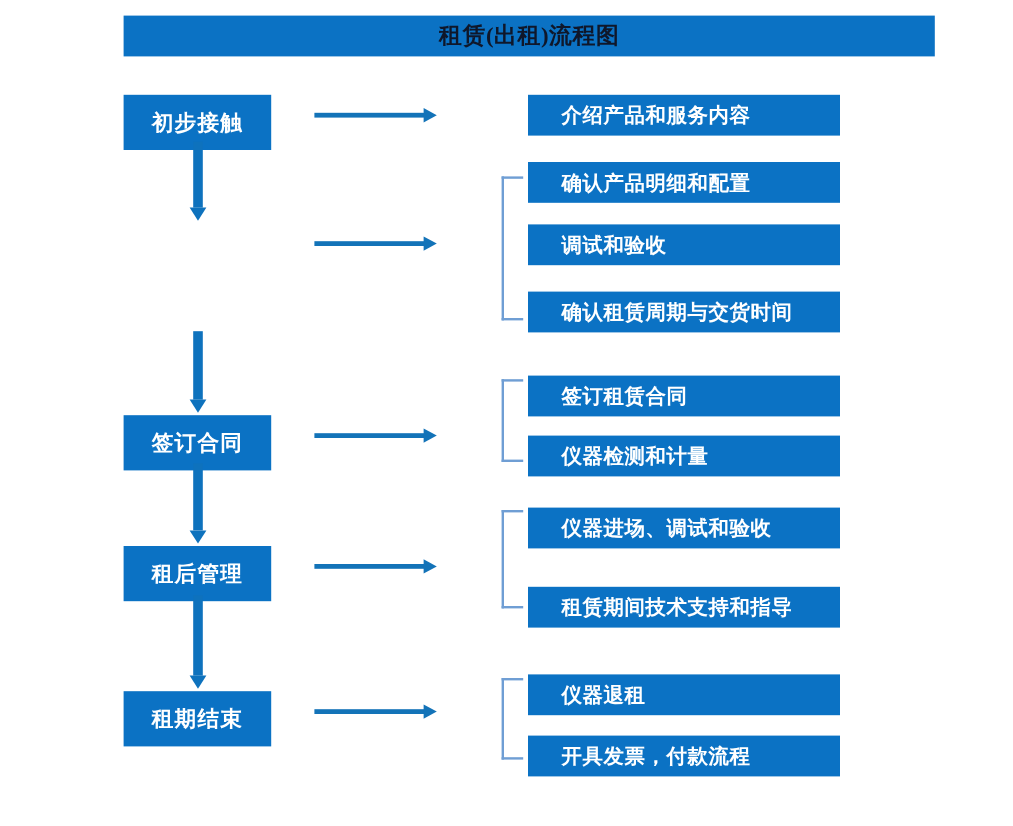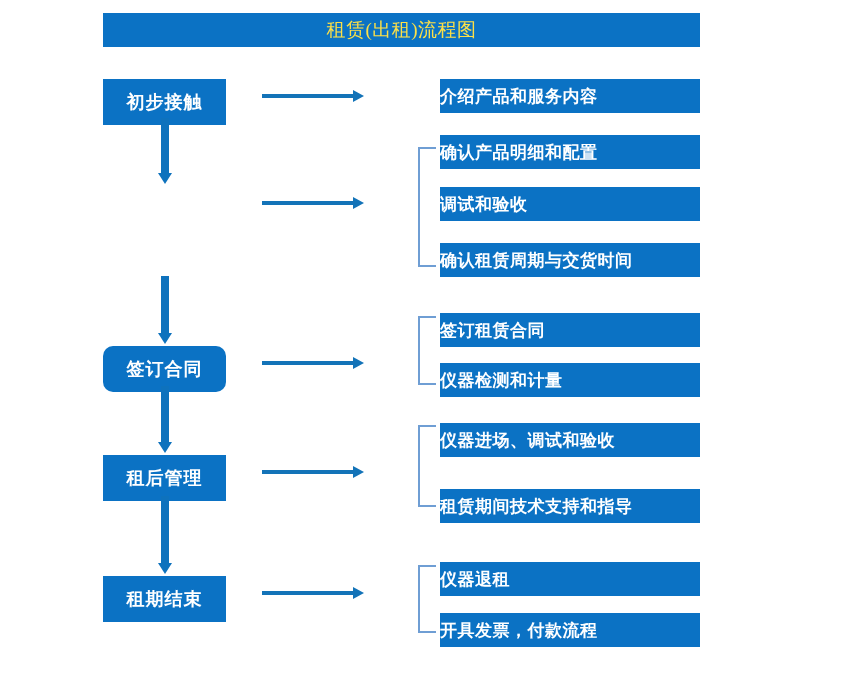--- a/index.html
+++ b/index.html
@@ -16,26 +16,26 @@
     height: 688px;
     background: #ffffff;
     overflow: hidden;
   }
 
   
   .title-bar {
     position: absolute;
     left: 103px;
     top: 13px;
-    width: 597px;
+    width: 676px;
     height: 34px;
     background: #0b72c4;
-    color: #fde047;
+    color: #0f172a;
     font-size: 19px;
-    font-weight: normal;
+    font-weight: bold;
     display: flex;
     align-items: center;
     justify-content: center;
     letter-spacing: 0.5px;
   }
 
   
   .node {
     position: absolute;
     background: #0b72c4;
@@ -52,21 +52,21 @@
     font-size: 18px;
     justify-content: center;
     letter-spacing: 1px;
   }
   .node.right {
     left: 440px;
     width: 260px;
     height: 34px;
     font-size: 17px;
     justify-content: flex-start;
-    padding-left: 0;
+    padding-left: 28px;
     letter-spacing: 0.5px;
   }
 
   
   .v-arrow {
     position: absolute;
     left: 158px;
     width: 14px;
   }
   .v-arrow .shaft {
@@ -123,21 +123,21 @@
 </head>
 <body>
 
 <div id="canvas">
 
   <div class="title-bar">租赁(出租)流程图</div>
 
   <div class="node left" style="top:79px;">初步接触</div>
 
 
-  <div class="node left" style="top:346px;border-radius:10px;">签订合同</div>
+  <div class="node left" style="top:346px;">签订合同</div>
 
   <div class="node left" style="top:455px;">租后管理</div>
 
   <div class="node left" style="top:576px;">租期结束</div>
 
   <div class="v-arrow" style="top:118px; height:66px;">
     <div class="shaft" style="height:55px;"></div>
     <div class="head" style="top:55px;"></div>
   </div>
 

